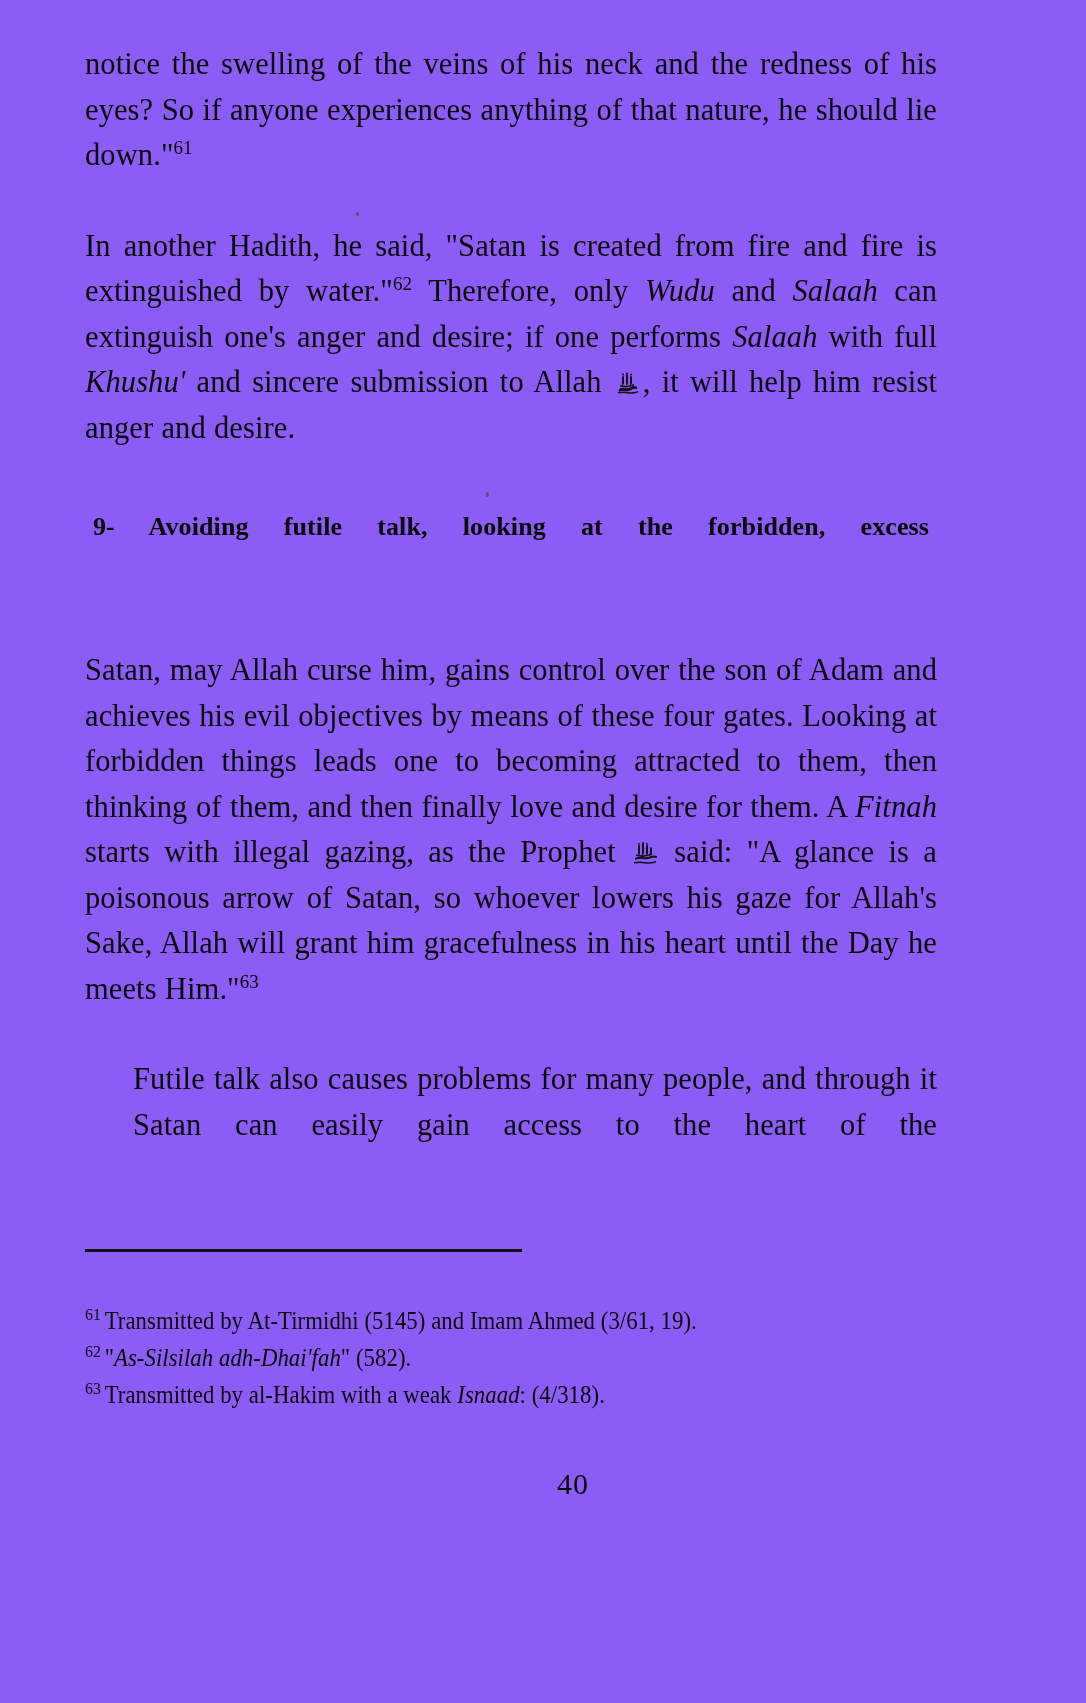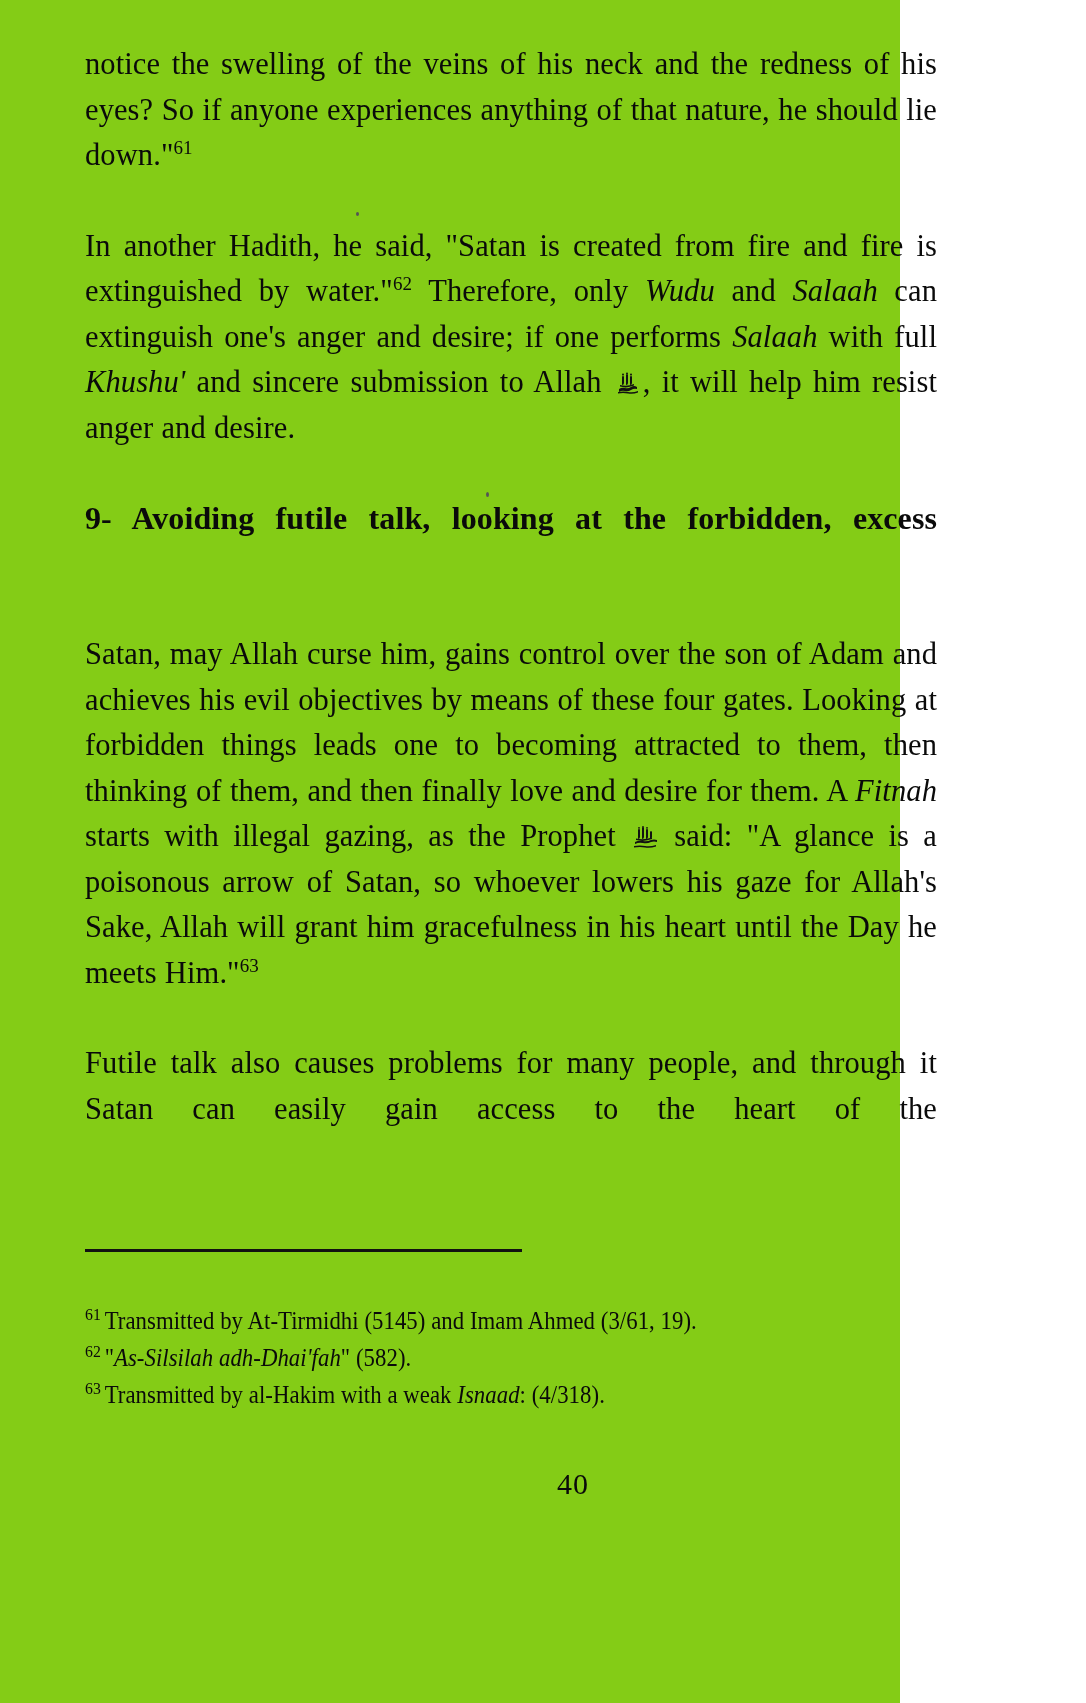--- a/index.html
+++ b/index.html
@@ -12,23 +12,23 @@
     height: 1703px;
     position: relative;
     font-family: "Liberation Serif", "DejaVu Serif", serif;
     color: #0a0a0a;
     overflow: hidden;
   }
 
   .page {
     position: absolute;
     left: 0; top: 0;
-    width: 900px;
+    width: 1086px;
     height: 1703px;
-    background: #84cc16;
+    background: #8b5cf6;
   }
 
   
   .content {
     position: absolute;
     left: 85px;
     top: 42px;
     width: 852px;
   }
 
@@ -38,22 +38,22 @@
     line-height: 45.5px;
     text-align: justify;
     text-justify: inter-word;
     letter-spacing: 0.1px;
     word-spacing: 0.5px;
   }
 
   .gap-lg { height: 45px; }
 
   h2.heading {
-    margin: 0;
-    font-size: 32px;
+    margin: 8px;
+    font-size: 26px;
     line-height: 45.5px;
     font-weight: bold;
     text-align: justify;
     letter-spacing: 0.1px;
   }
   
   .justify-line {
     display: block;
     text-align: justify;
   }
@@ -187,21 +187,21 @@
               <circle cx="15" cy="1.8" r="0.9"></circle>
               <path d="M4 12.5 q8 2 16 -1 l0 1.6 q-8 3 -16 1 z"></path>
               <path d="M2 20 q6 -1 11 0 q5 1 11 -1 l0 1.4 q-6 2 -11 1 q-5 -1 -11 0 z"></path>
             </g>
           </svg></span><span> said: "A glance is a poisonous arrow of Satan, so whoever lowers his gaze for Allah's Sake, Allah will grant him gracefulness in his heart until the Day he meets Him."</span><sup class="fnref">63</sup>
     </p>
 
     <div class="gap-lg"></div>
 
     <p class="body-par">
-      <span class="justify-line" style="text-align:justify;">
+      <span class="justify-line" style="text-align:justify;margin-left:48px;">
         <span>Futile talk also causes problems for many people, and through it Satan can easily gain access to the heart of the</span>
       </span>
     </p>
 
   </div>
 
   <div class="footnote-rule"></div>
 
   <div class="footnotes">
 

